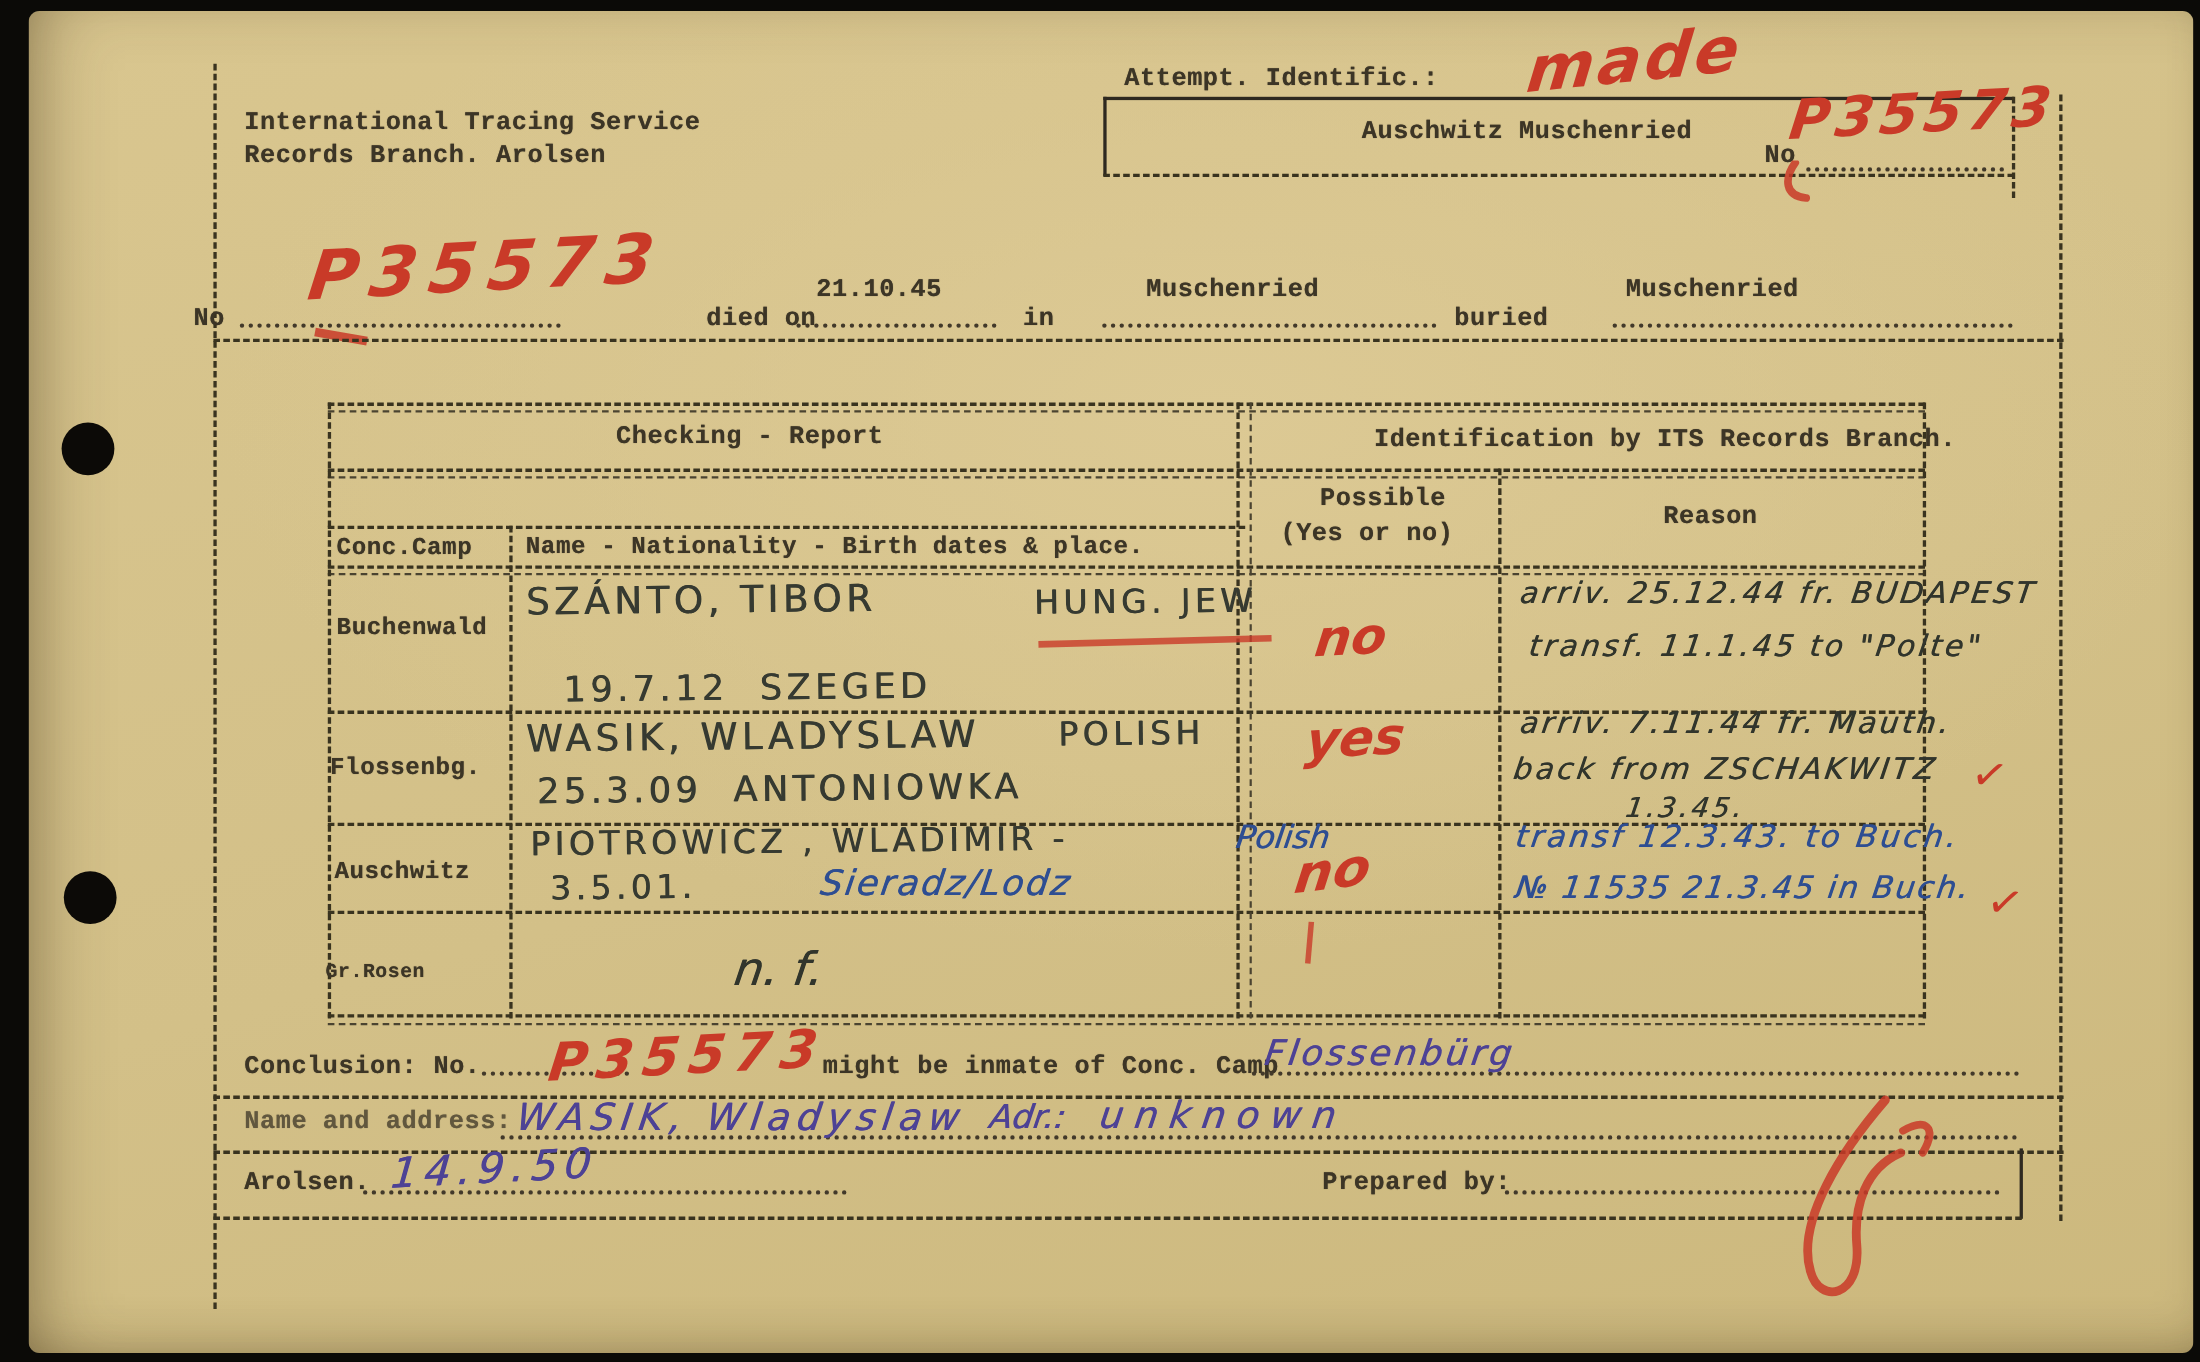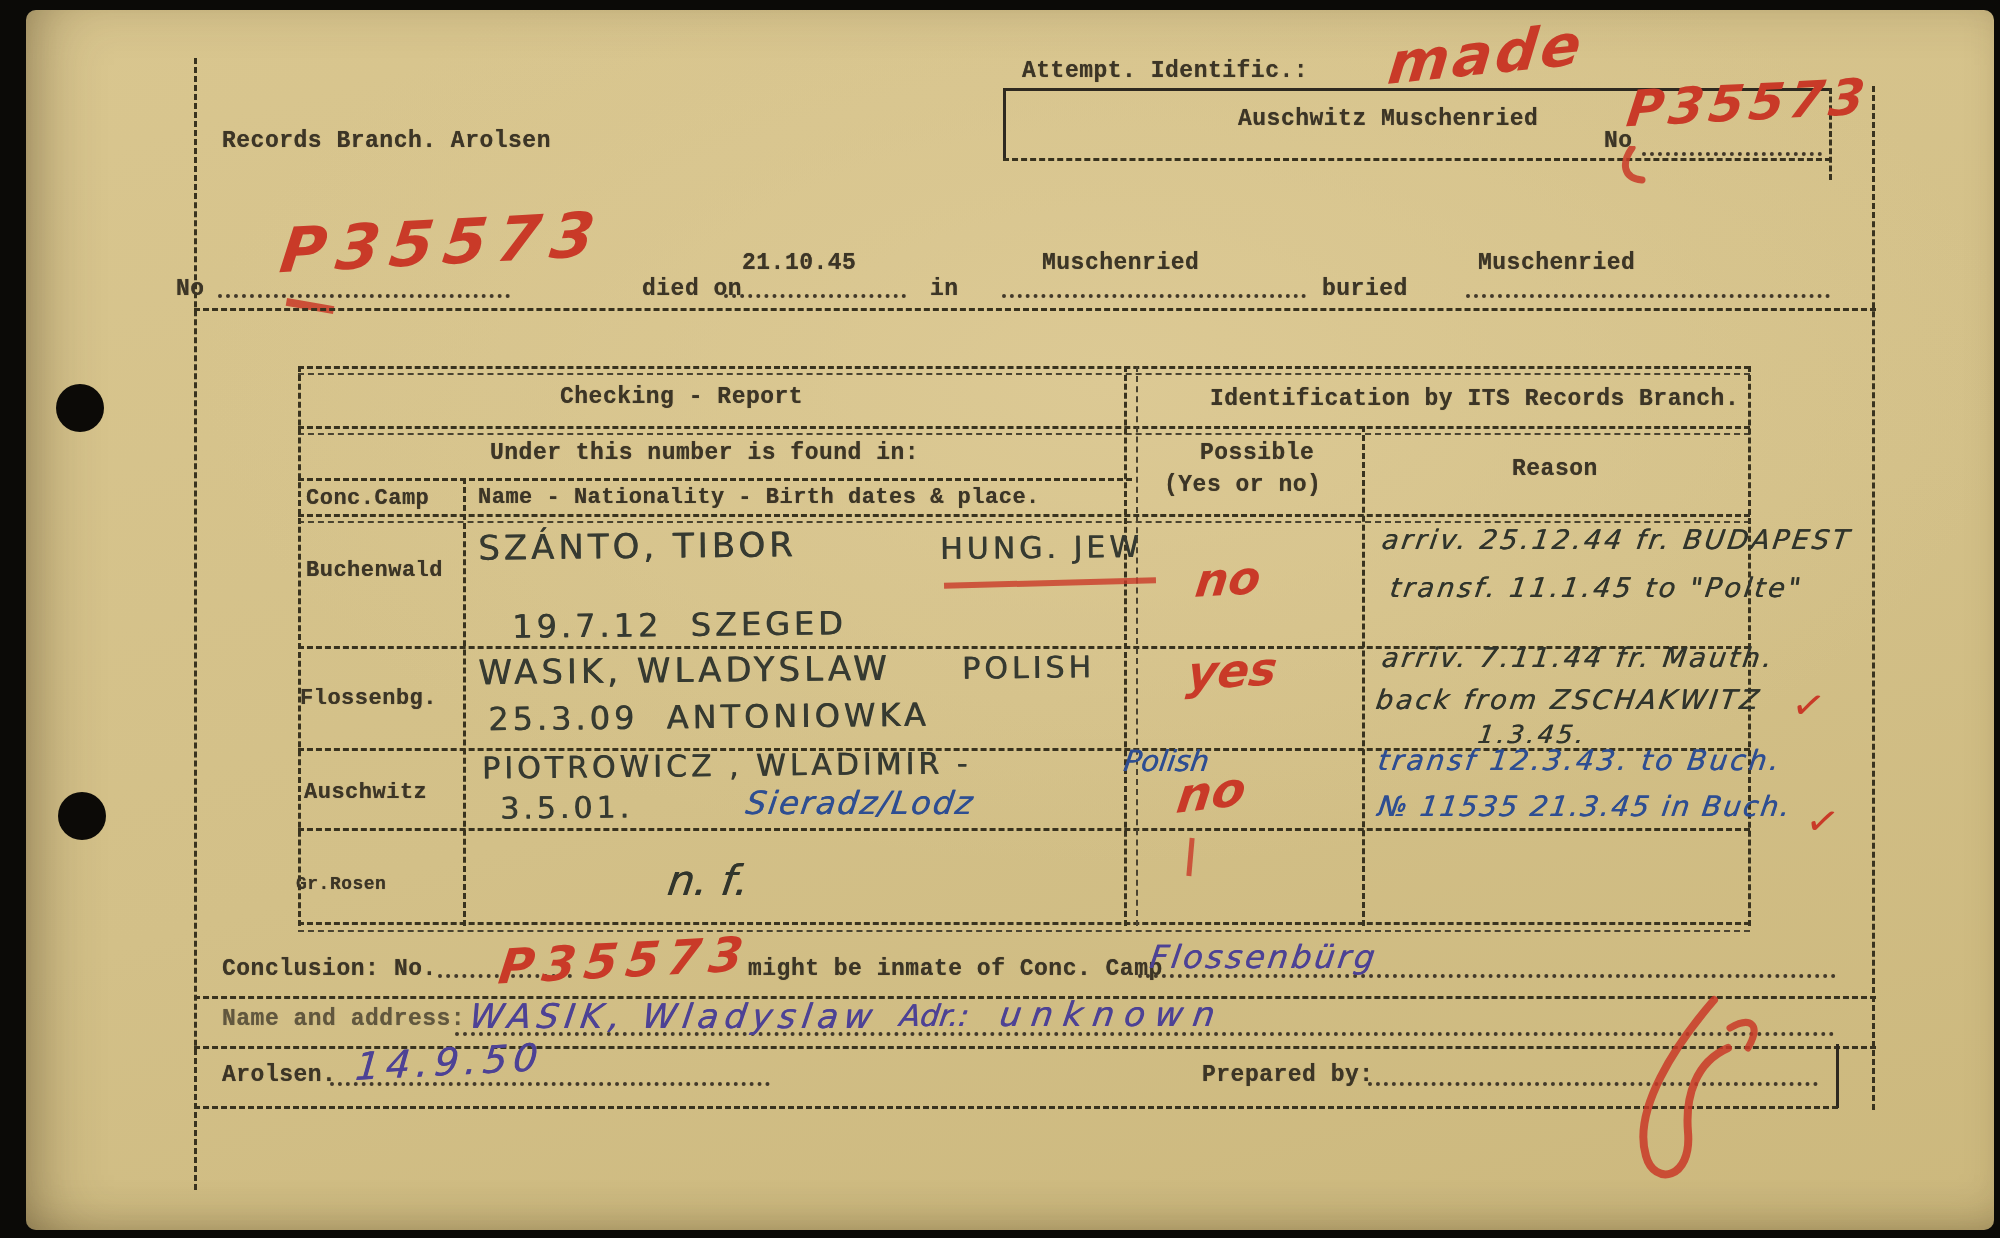--- a/index.html
+++ b/index.html
@@ -41,20 +41,21 @@
 
 <div class="stage">
   <div class="paper"></div>
 
   <div class="hole" style="left:56px;top:384px;"></div>
   <div class="hole" style="left:58px;top:792px;"></div>
 
   <div class="vline" style="left:194px;top:58px;height:1132px;"></div>
   <div class="vline" style="left:1872px;top:86px;height:1024px;"></div>
 
+  <div class="tw" style="left:222px;top:98px;">International Tracing Service</div>
   <div class="tw" style="left:222px;top:128px;">Records Branch. Arolsen</div>
 
   <div class="tw" style="left:1022px;top:58px;">Attempt. Identific.:</div>
   <div class="redhand" style="left:1390px;top:20px;font-size:58px;letter-spacing:3px;transform:skewX(-12deg) rotate(-6deg);">made</div>
 
   <div class="hsolid" style="left:1003px;top:88px;width:828px;"></div>
   <div class="vsolid" style="left:1003px;top:88px;height:72px;"></div>
   <div class="vline" style="left:1829px;top:88px;height:92px;"></div>
   <div class="hline" style="left:1003px;top:158px;width:828px;"></div>
   <div class="tw" style="left:1238px;top:106px;">Auschwitz Muschenried</div>
@@ -94,22 +95,21 @@
   <div class="hline" style="left:298px;top:922px;width:1452px;"></div>
   <div class="hline thin" style="left:298px;top:930px;width:1452px;"></div>
   <div class="vline" style="left:298px;top:366px;height:560px;"></div>
   <div class="vline" style="left:463px;top:478px;height:448px;"></div>
   <div class="vline" style="left:1124px;top:366px;height:560px;"></div>
   <div class="vline thin" style="left:1136px;top:366px;height:560px;border-left:2px dashed #4a4330;"></div>
   <div class="vline" style="left:1362px;top:426px;height:500px;"></div>
   <div class="vline" style="left:1748px;top:366px;height:560px;"></div>
 
   <div class="tw" style="left:560px;top:384px;">Checking - Report</div>
-  <div class="tw" style="left:1210px;top:386px;">Identification by ITS Records Branch.</div>
-  <div class="tw" style="left:490px;top:440px;">Under this number is found in:</div>
+  <div class="tw" style="left:1249px;top:386px;">Identification by ITS Records Branch.</div>
   <div class="tw" style="left:306px;top:486px;font-size:22px;">Conc.Camp</div>
   <div class="tw" style="left:478px;top:485px;font-size:22px;">Name - Nationality - Birth dates &amp; place.</div>
   <div class="tw" style="left:1200px;top:440px;">Possible</div>
   <div class="tw" style="left:1164px;top:472px;">(Yes or no)</div>
   <div class="tw" style="left:1512px;top:456px;">Reason</div>
 
   <div class="tw" style="left:306px;top:558px;font-size:22px;">Buchenwald</div>
   <div class="hand" style="left:478px;top:526px;font-size:34px;">SZÁNTO, TIBOR</div>
   <div class="hand" style="left:940px;top:530px;font-size:30px;">HUNG. JEW</div>
   <div class="redstroke" style="left:944px;top:580px;width:212px;border-top:6px solid rgba(201,58,40,.8);transform:rotate(-1.5deg);"></div>

